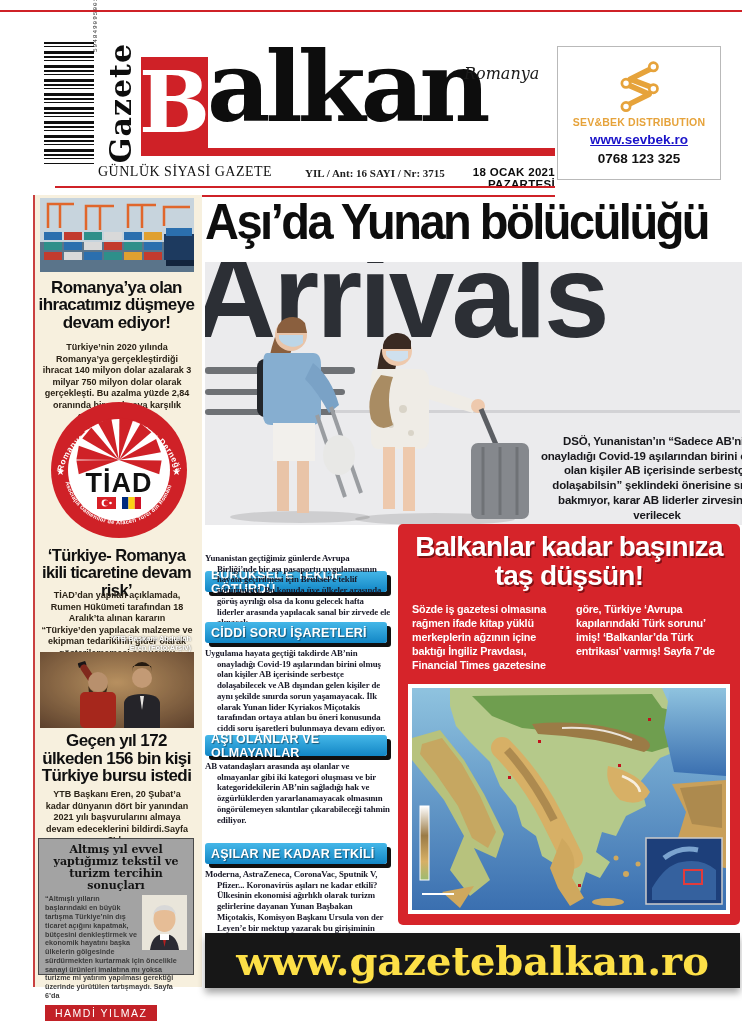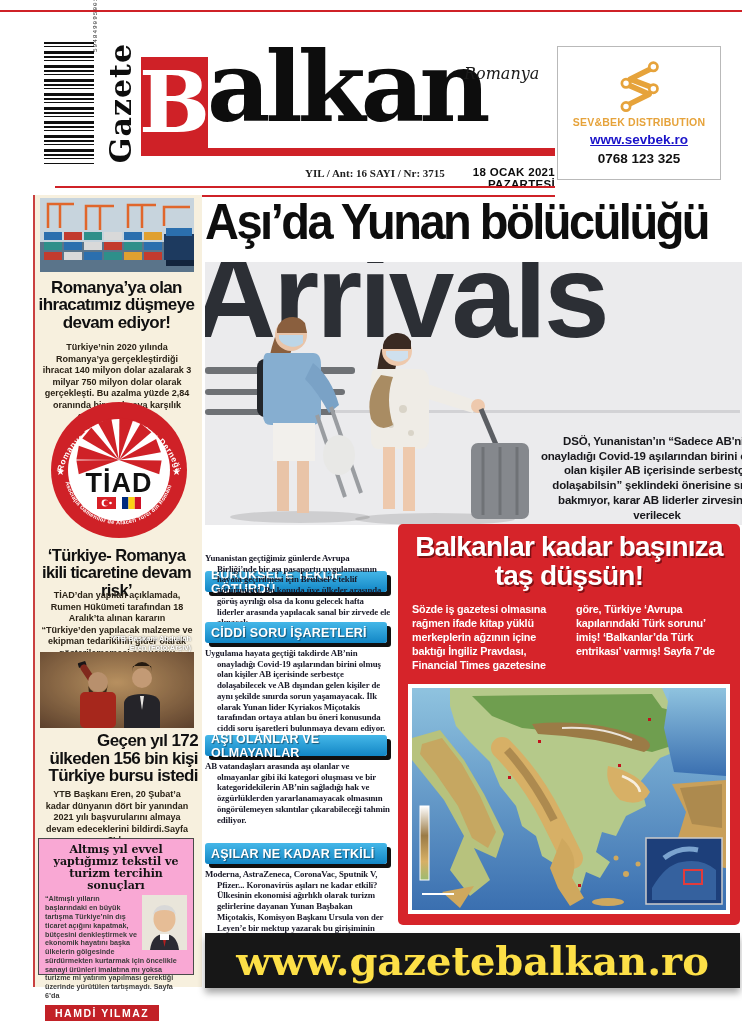--- a/index.html
+++ b/index.html
@@ -38,26 +38,26 @@
   .leftcol{left:33px;top:195px;width:167px;height:792px;background:#f7f0de;border-left:2px solid #c94040;}
   .lc-img{left:40px;top:198px;width:154px;height:74px;}
   .lc-h1{left:35px;top:279px;width:163px;text-align:center;font-weight:900;font-size:17px;line-height:1.02;
     letter-spacing:-0.6px;color:#101010;}
   .lc-body{left:40px;top:0;width:154px;text-align:center;font-weight:bold;font-size:9px;line-height:1.28;color:#2b2317;}
   .tiad{left:50px;top:400px;width:138px;height:140px;}
   .lc-h2{left:35px;top:547px;width:163px;text-align:center;font-weight:900;font-size:16.5px;line-height:1.05;letter-spacing:-0.6px;color:#101010;}
   .selfie{left:40px;top:652px;width:154px;height:76px;}
   .selfie-cap{left:96px;top:634px;width:95px;text-align:right;font-weight:bold;font-size:7.5px;line-height:1.2;color:#fff;
     text-shadow:0 0 2px rgba(0,0,0,.7);}
-  .lc-h3{left:35px;top:732px;width:163px;text-align:right;font-weight:900;font-size:17px;line-height:1.04;letter-spacing:-0.6px;color:#101010;}
-  .boxstory{left:38px;top:838px;width:156px;height:137px;background:#f9a8d4;border:1.5px solid #4a4a4a;padding:5px 6px;box-sizing:border-box;}
+  .lc-h3{left:35px;top:732px;width:163px;text-align:center;font-weight:900;font-size:17px;line-height:1.04;letter-spacing:-0.6px;color:#101010;}
+  .boxstory{left:38px;top:838px;width:156px;height:137px;background:#a3a3a3;border:1.5px solid #4a4a4a;padding:5px 6px;box-sizing:border-box;}
   .box-title{text-align:center;font-family:"DejaVu Serif",serif;font-weight:bold;font-size:11px;line-height:1.1;color:#141414;}
   .box-photo{float:right;width:45px;height:55px;margin:3px 0 0 4px;}
   .box-body{font-size:7.2px;line-height:1.22;color:#3c3c3c;font-weight:bold;margin-top:3px;text-align:left;}
-  .box-author{display:inline-block;margin-top:4px;background:#c22127;color:#fff;font-weight:bold;font-size:10.5px;
+  .box-author{display:inline-block;margin-top:4px;background:#c22127;color:#fff;font-weight:normal;font-size:10.5px;
     letter-spacing:1.5px;padding:2px 10px;}
 
   
   .main-h{left:205px;top:192px;width:537px;font-weight:900;font-size:47px;letter-spacing:-2.5px;color:#0d0d0d;
     transform:scaleY(1.06);transform-origin:top left;white-space:nowrap;}
   .arrivals{left:205px;top:262px;width:535px;height:263px;background:#ebebed;overflow:hidden;padding-left:40px;}
   .arrivals-sign{position:absolute;left:-14px;top:-34px;font-weight:bold;font-size:118px;letter-spacing:-3px;color:#2c2f35;}
   .wall-seam{position:absolute;left:0;top:148px;width:535px;height:3px;background:#d2d2d5;}
   .arr-caption{position:absolute;right:6px;top:172px;width:234px;text-align:center;font-weight:bold;font-size:11.5px;
     line-height:1.28;color:#17171b;letter-spacing:-0.2px;}
@@ -93,20 +93,21 @@
   <div class="abs gazete-vert">
     <span>Gazete</span>
   </div>
   <div class="abs bbox">
     <span>B</span>
   </div>
   <div class="abs alkan">alkan</div>
   <div class="abs romanya">Romanya</div>
   <div class="abs mast-strip"></div>
 
+  <div class="abs tagline">GÜNLÜK SİYASİ GAZETE</div>
   <div class="abs issue">YIL / Ant: 16 SAYI / Nr: 3715</div>
   <div class="abs dateline">18 OCAK 2021 PAZARTESİ</div>
   <div class="abs dbl-red"></div>
 
   <div class="abs sevbek">
     <svg width="62" height="52" viewBox="0 0 90 76">
       <g stroke="#e6a33b" stroke-width="8" fill="none" stroke-linecap="round" stroke-linejoin="round">
         <path d="M64 12 L32 28 L64 40"></path>
         <path d="M28 36 L60 50 L28 66"></path>
       </g>

